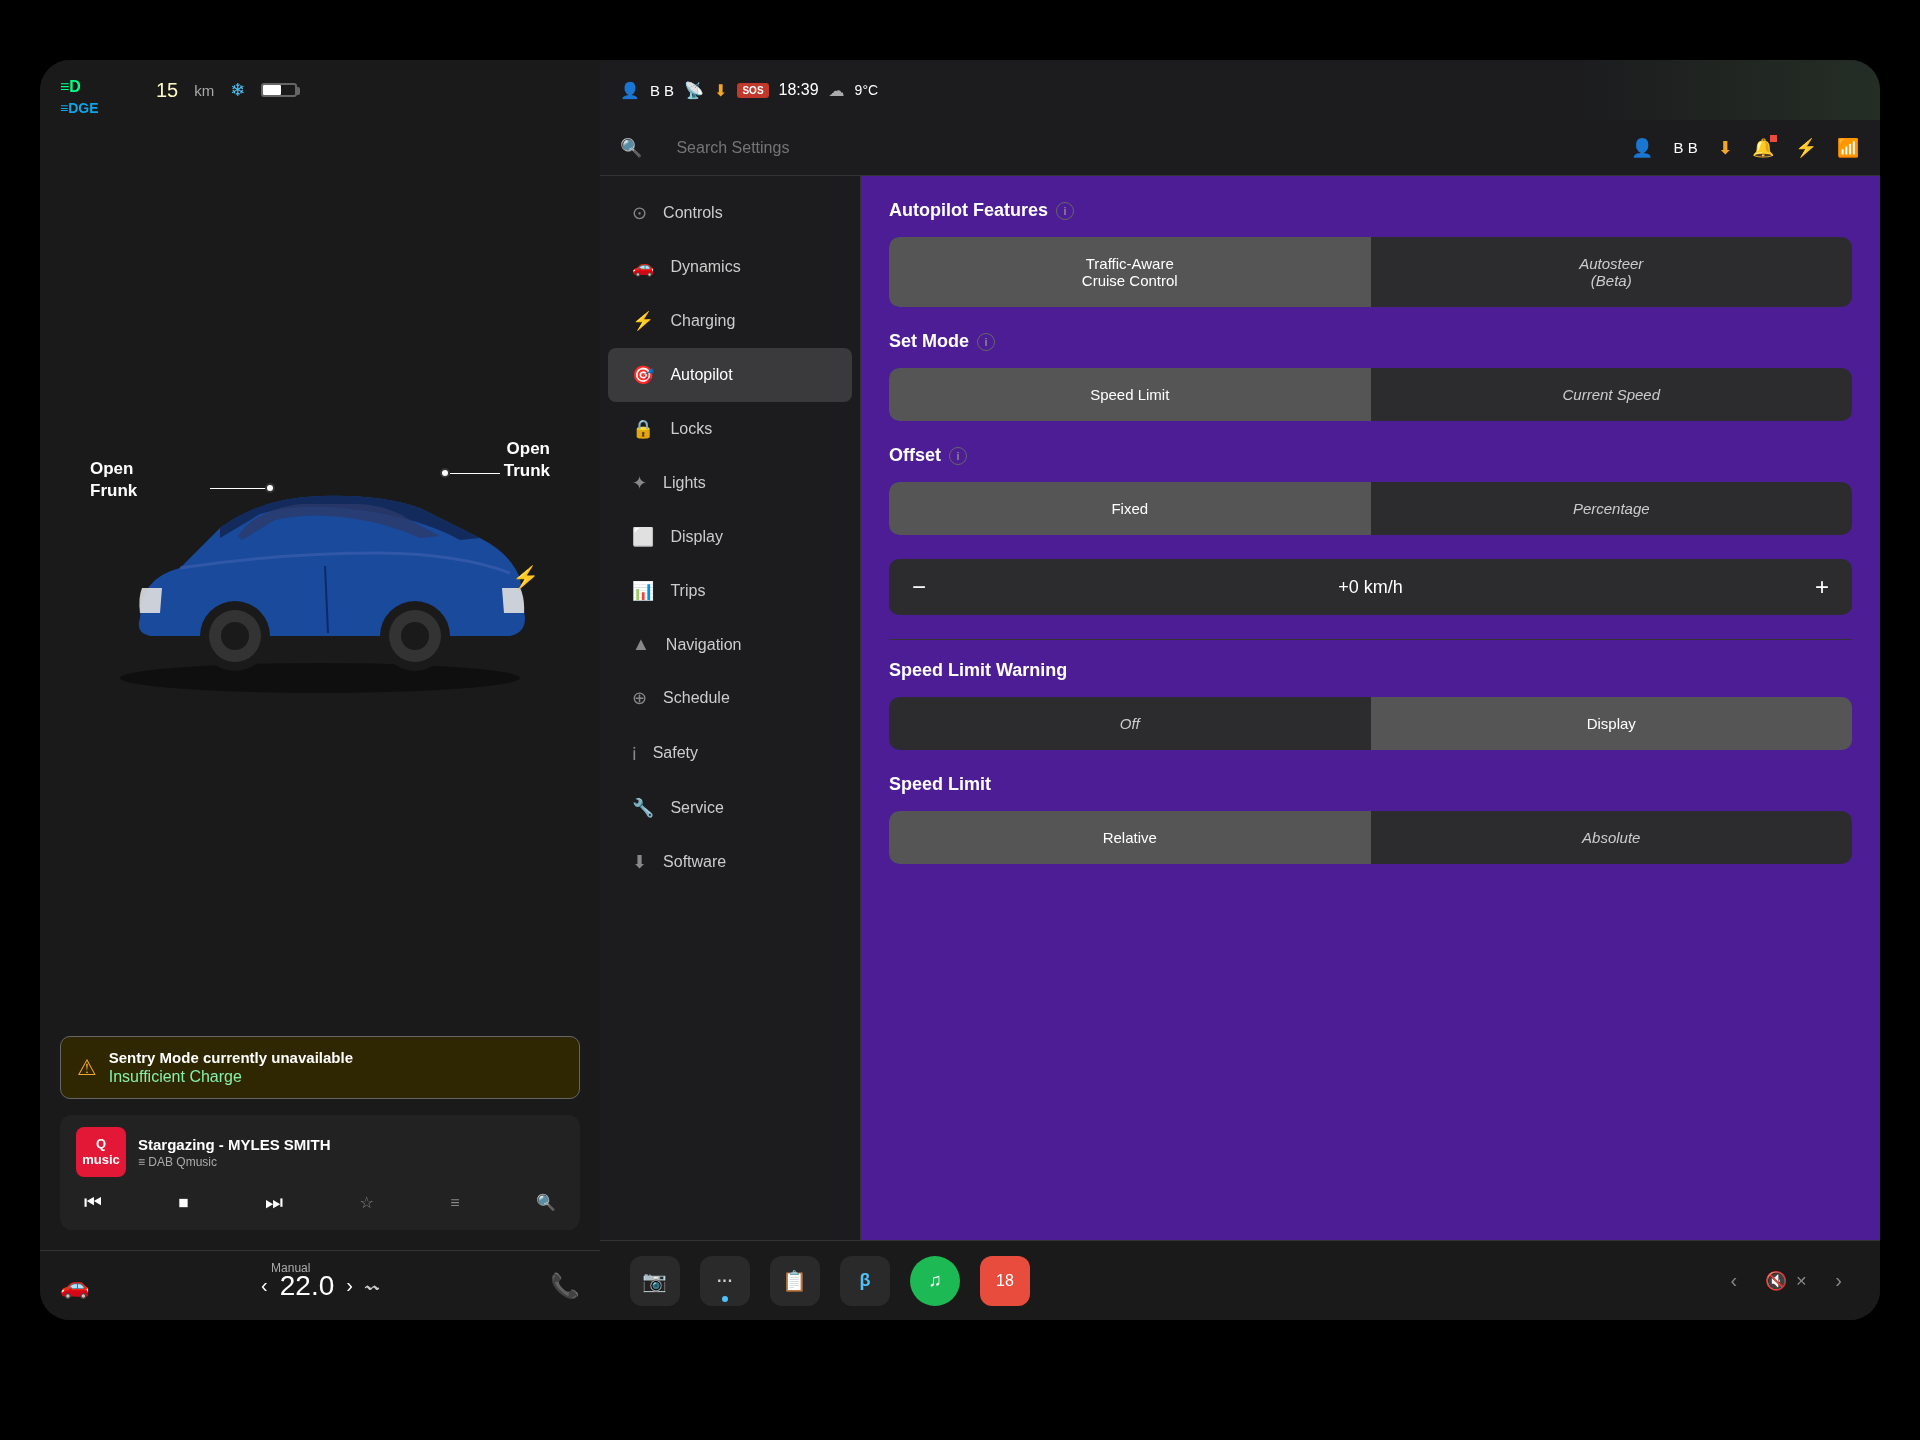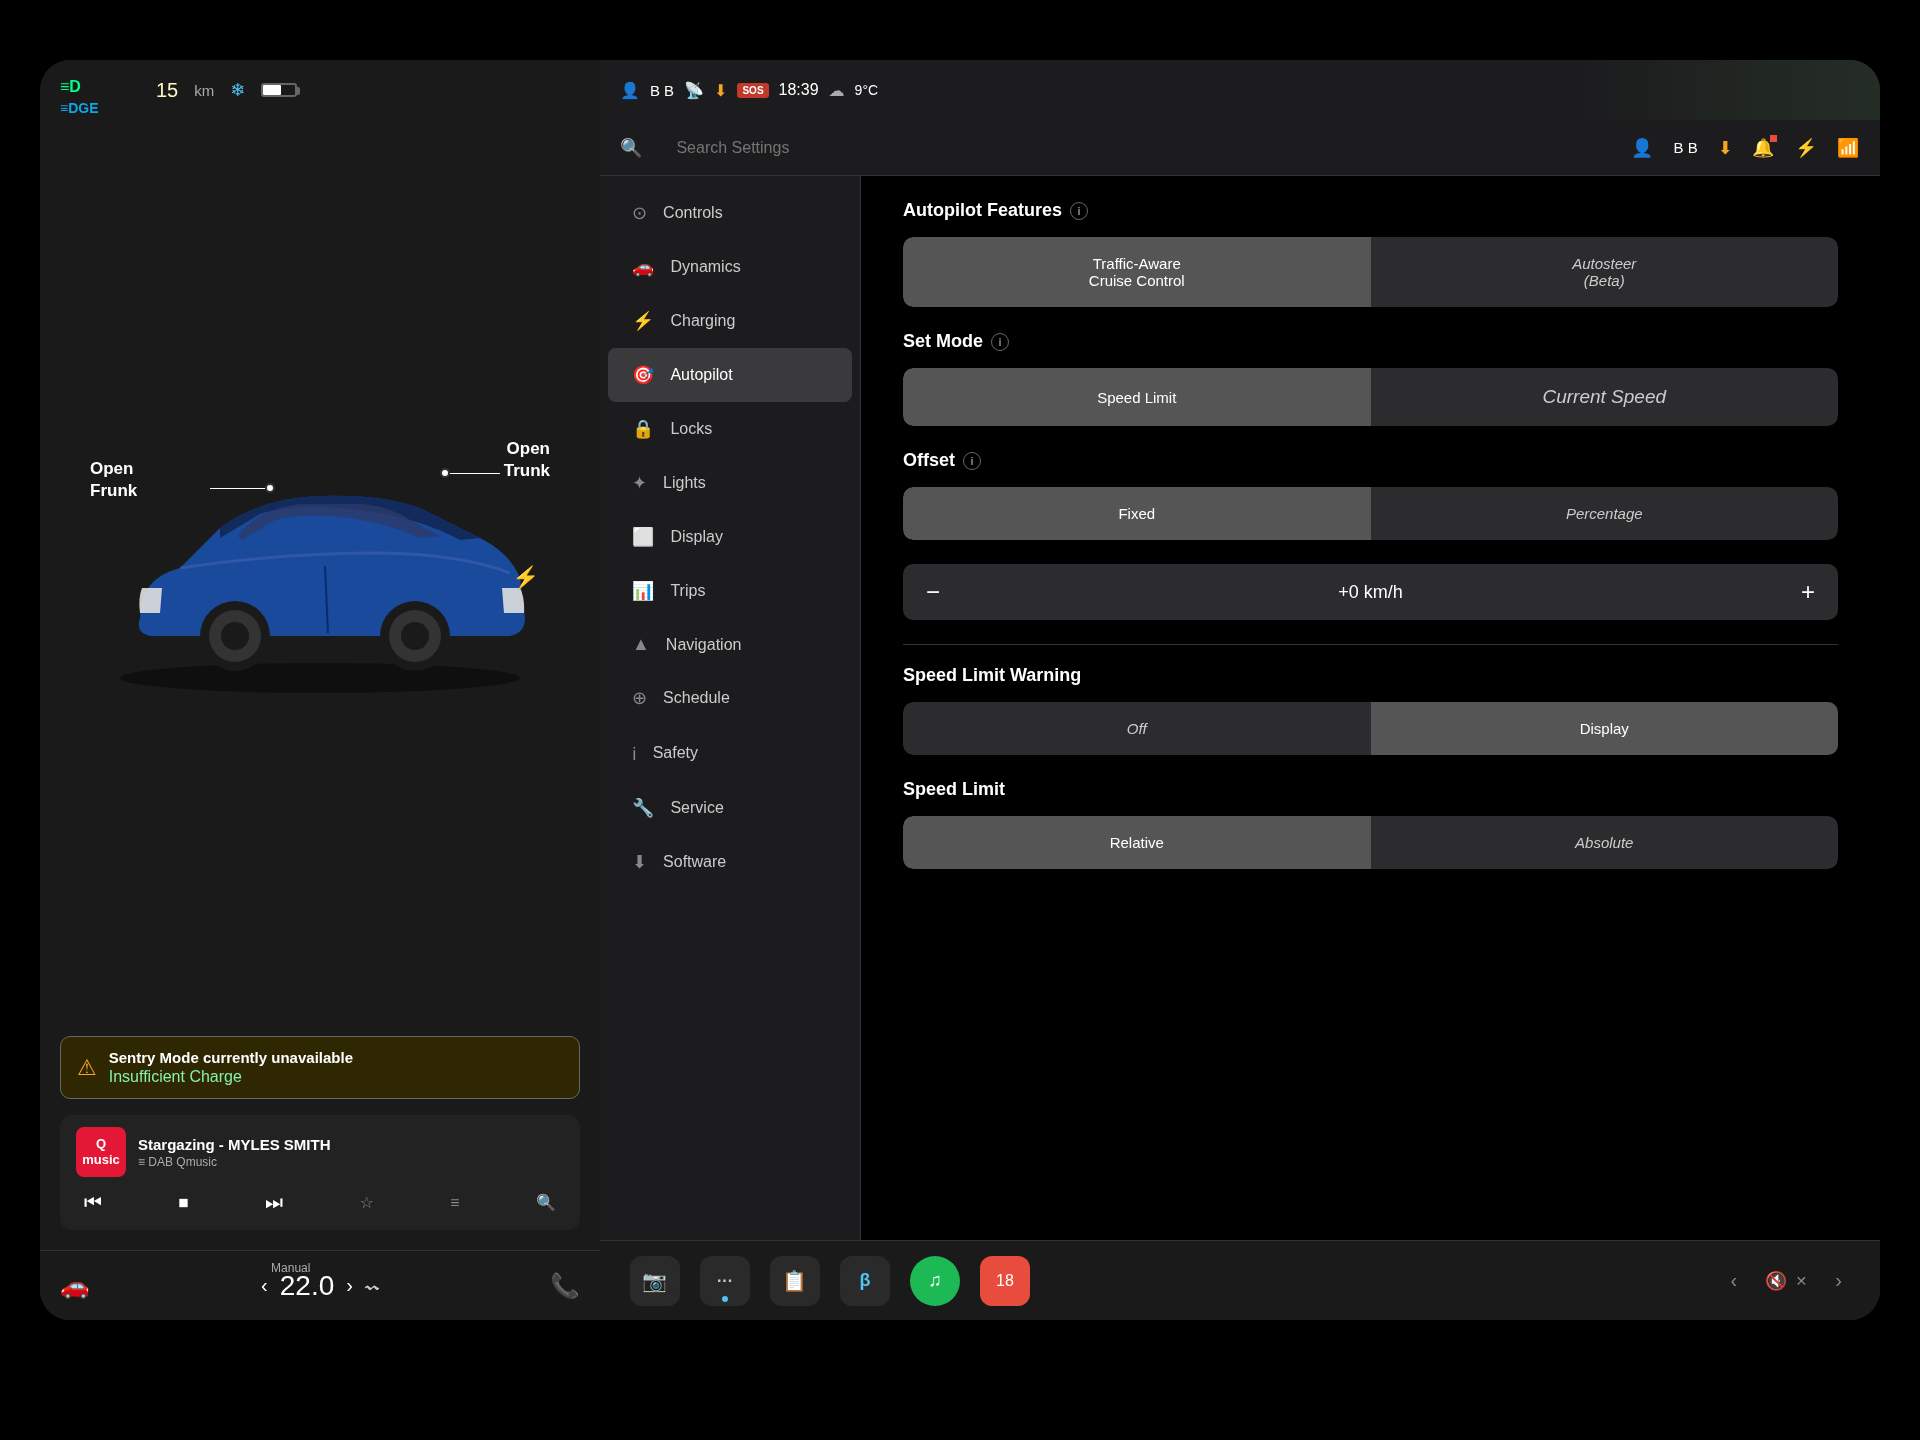--- a/index.html
+++ b/index.html
@@ -210,22 +210,22 @@
       background: #3a3a3c;
       color: #fff;
     }
     .sidebar-item .icon { font-size: 18px; color: #888; }
     .sidebar-item.active .icon { color: #fff; }
     .sidebar-item .label { font-weight: 500; }
 
     
     .settings-content {
       flex: 1;
-      background: #000000;
-      padding: 24px 42px;
+      background: #4c1d95;
+      padding: 24px 28px;
       overflow-y: auto;
       border-left: 1px solid #333;
     }
     .settings-content::-webkit-scrollbar { width: 4px; }
     .settings-content::-webkit-scrollbar-thumb { background: #444; }
 
     
     .section-header {
       font-size: 18px;
       font-weight: 600;
@@ -581,21 +581,21 @@
           </button>
         </div>
 
         <div class="section-header">
           <span>Set Mode</span>
           <span class="info-icon">i</span>
         </div>
 
         <div class="btn-group">
           <button class="btn active" style="border-radius:10px 0 0 10px;background:#555;color:#fff;font-size:15px;">Speed Limit</button>
-          <button class="btn inactive" style="border-radius:0 10px 10px 0;font-size:19px;">Current Speed</button>
+          <button class="btn inactive" style="border-radius:0 10px 10px 0;font-size:15px;">Current Speed</button>
         </div>
 
         <div class="section-header">
           <span>Offset</span>
           <span class="info-icon">i</span>
         </div>
 
         <div class="btn-group">
           <button class="btn active" style="border-radius:10px 0 0 10px;background:#555;color:#fff;font-size:15px;">Fixed</button>
           <button class="btn inactive" style="border-radius:0 10px 10px 0;font-size:15px;">Percentage</button>

